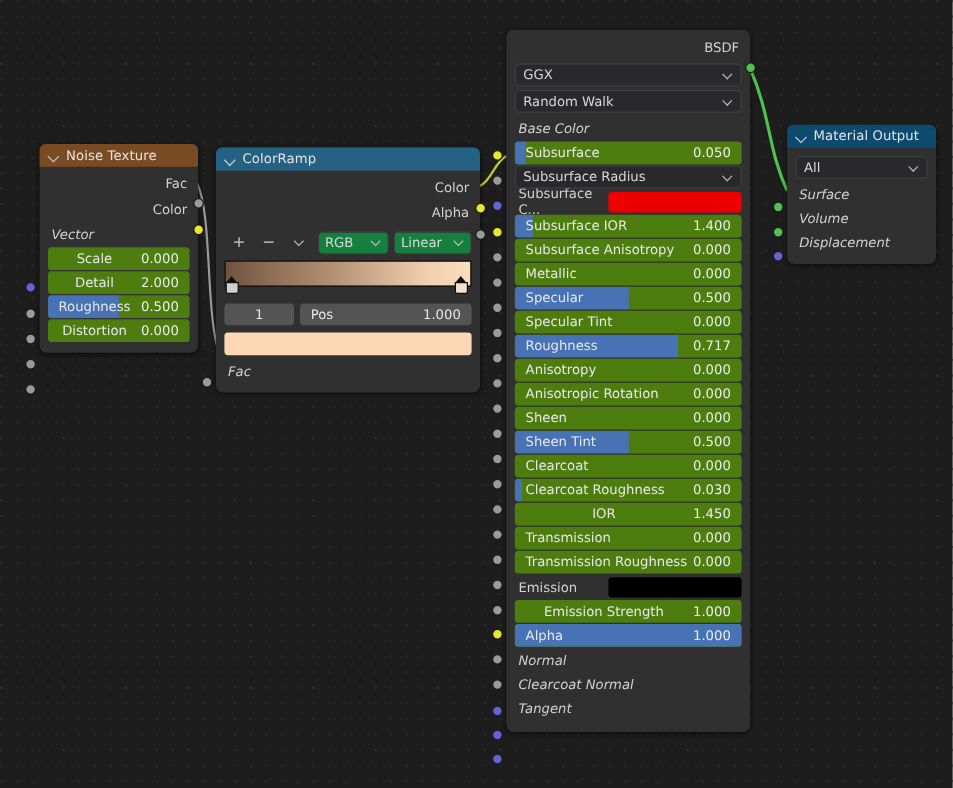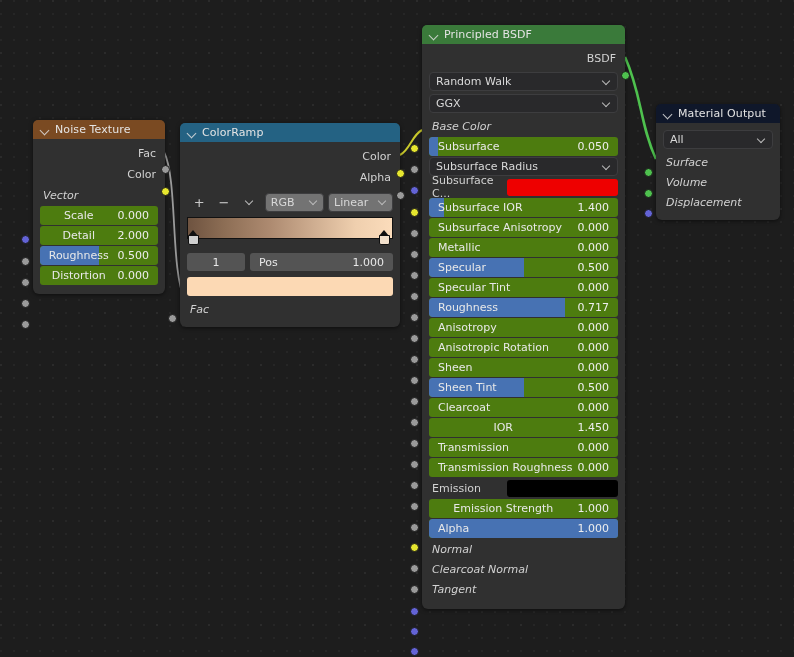--- a/index.html
+++ b/index.html
@@ -130,21 +130,21 @@
   .swatch-row .sw-label { font-size: 11px; color: #d2d2d2; padding-left: 3px; width: 78px; }
   .swatch { flex: 1; height: 17px; border-radius: 3px; }
 
   .cr-buttons { display: flex; align-items: center; gap: 0; height: 20px; margin-top: 4px; }
   .cr-btn {
     width: 26px; height: 19px;
     display: flex; align-items: center; justify-content: center;
     color: #c9c9c9; font-size: 13px;
   }
   .cr-dd {
-    height: 19px; background: #737373; border: 1px solid #3d3d3f;
+    height: 19px; background: #15803d; border: 1px solid #3d3d3f;
     border-radius: 4px; display: flex; align-items: center;
     padding: 0 5px; font-size: 11px; color: #d8d8d8; margin-left: 4px;
   }
   .cr-dd .dd-label { flex: 1; }
 
   .ramp-wrap { position: relative; margin-top: 5px; height: 30px; }
   .ramp-bar {
     height: 22px;
     border: 1px solid #111;
     background: linear-gradient(to right, #6e5340 0%, #8d6e55 18%, #ad8a70 40%, #cfae91 62%, #efcfae 82%, #fbdcbb 100%);
@@ -297,36 +297,32 @@
       <div class="color-preview" style="background:#fcd9b4;"></div>
 
       <div class="socket sock-gray" style="left:-12px; top:172px;"></div>
       <div class="in-row" style="margin-top:3px;">
         <span>Fac</span>
       </div>
     </div>
   </div>
 
   <div class="node" style="left:422px; top:25px; width:203px;">
-    <div class="node-header" style="background:#3a7a3a;">
-      <span class="collapse-icon"></span>
-      <span>Principled BSDF</span>
-    </div>
     <div class="node-body" style="padding-bottom:10px;">
       <div class="socket sock-green" style="right:-5px; top:27px;"></div>
       <div class="out-row">
         <span>BSDF</span>
       </div>
 
       <div class="dropdown">
+        <span class="dd-label">GGX</span>
+        <span class="chev"></span>
+      </div>
+      <div class="dropdown">
         <span class="dd-label">Random Walk</span>
-        <span class="chev"></span>
-      </div>
-      <div class="dropdown">
-        <span class="dd-label">GGX</span>
         <span class="chev"></span>
       </div>
 
       <div class="socket sock-yellow" style="left:-12px; top:100px;"></div>
       <div class="in-row">
         <span>Base Color</span>
       </div>
 
       <div class="socket sock-gray" style="left:-12px; top:121px;"></div>
       <div class="slider">
@@ -418,20 +414,25 @@
       </div>
 
       <div class="socket sock-gray" style="left:-12px; top:395px;"></div>
       <div class="slider">
         <div class="fill" style="width:0%"></div>
         <span class="s-label">Clearcoat</span>
         <span class="s-val">0.000</span>
       </div>
 
       <div class="socket sock-gray" style="left:-12px; top:416px;"></div>
+      <div class="slider">
+        <div class="fill" style="width:3%"></div>
+        <span class="s-label">Clearcoat Roughness</span>
+        <span class="s-val">0.030</span>
+      </div>
 
       <div class="socket sock-gray" style="left:-12px; top:437px;"></div>
       <div class="slider">
         <div class="fill" style="width:0%"></div>
         <span class="s-label center">IOR</span>
         <span class="s-val">1.450</span>
       </div>
 
       <div class="socket sock-gray" style="left:-12px; top:458px;"></div>
       <div class="slider">
@@ -478,21 +479,21 @@
       </div>
 
       <div class="socket sock-purple" style="left:-12px; top:603px;"></div>
       <div class="in-row">
         <span>Tangent</span>
       </div>
     </div>
   </div>
 
   <div class="node" style="left:656px; top:104px; width:124px;">
-    <div class="node-header" style="background:#0f172a;">
+    <div class="node-header" style="background:#0c4a6e;">
       <span class="collapse-icon"></span>
       <span>Material Output</span>
     </div>
     <div class="node-body">
       <div class="dropdown">
         <span class="dd-label">All</span>
         <span class="chev"></span>
       </div>
 
       <div class="socket sock-green" style="left:-12px; top:45px;"></div>

